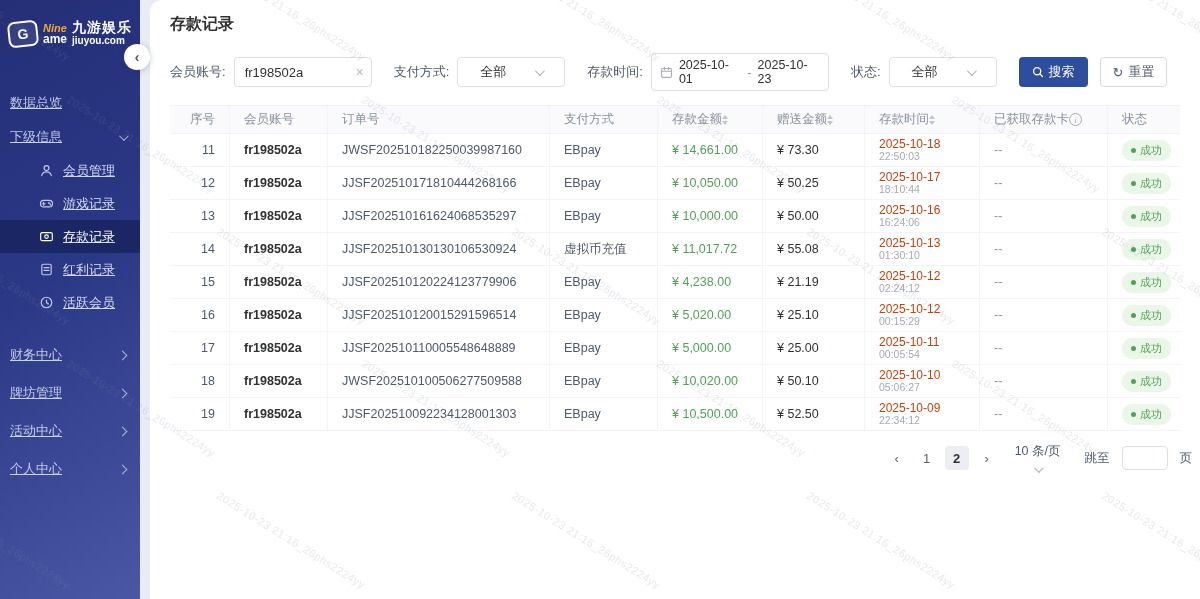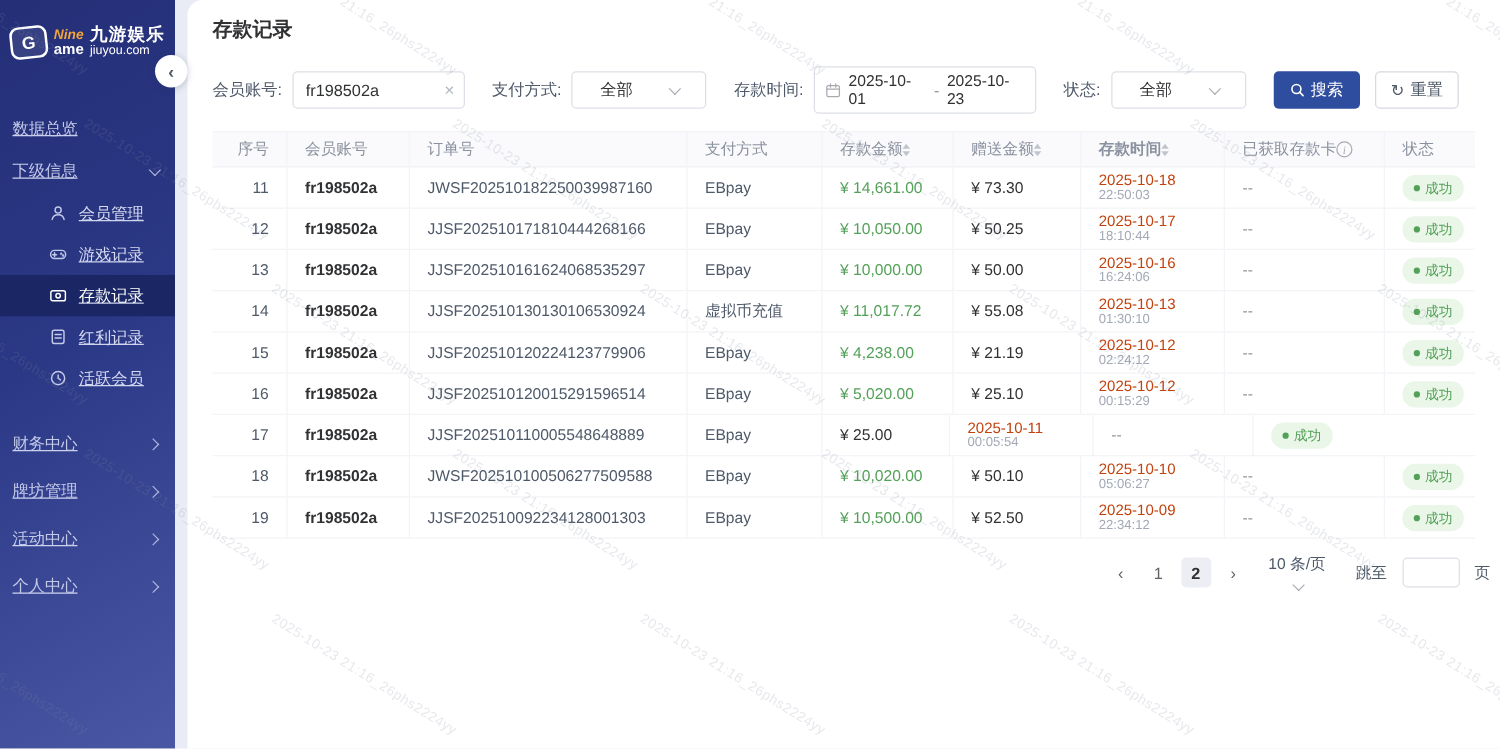--- a/index.html
+++ b/index.html
@@ -16,21 +16,21 @@
              background:linear-gradient(150deg,#242f77 0%,#2b3885 45%,#4a57a5 100%); color:#cdd3ee; }
   .logo { display:flex; align-items:center; gap:5px; padding:14px 6px 12px 8px; height:66px; }
   .logo-icon { width:30px; height:26px; border:2px solid #fff; border-radius:7px; display:flex;
                align-items:center; justify-content:center; color:#fff; font-weight:bold; font-size:14px;
                transform:rotate(-6deg); background:rgba(255,255,255,.08); flex:none; }
   .logo-mid { display:flex; flex-direction:column; line-height:11px; flex:none; }
   .logo-nine { color:#f0a43c; font-size:11px; font-weight:bold; font-style:italic; }
   .logo-ame  { color:#fff; font-size:12px; font-weight:bold; }
   .logo-right { display:flex; flex-direction:column; line-height:13px; }
   .logo-brand { color:#fff; font-weight:bold; font-size:14px; letter-spacing:1px; }
-  .logo-domain { color:#fff; font-weight:normal; font-size:10px; }
+  .logo-domain { color:#fff; font-weight:bold; font-size:10px; }
 
   .nav { padding-top:20px;text-decoration:underline; }
   .nav-group { height:34px; display:flex; align-items:center; justify-content:space-between;
                padding:0 14px 0 10px; font-size:13px; color:#c3c9e8; cursor:pointer; }
   .nav-group.tall { height:38px; }
   .sub-item { height:33px; display:flex; align-items:center; gap:9px; padding-left:62px;
               font-size:13px; color:#d6dbf2; cursor:pointer; position:relative; }
   .sub-item .s-icon { width:15px; height:15px; flex:none; display:flex; align-items:center;
               justify-content:center; margin-left:-23px; color:#c3c9e8; }
   .sub-item.active { background:#1b2664; color:#ffffff; }
@@ -284,21 +284,21 @@
         </div>
         <div class="cell c-bon">
           <span class="sortwrap">
               <span>赠送金额</span>
           <span class="sort">
                 <i class="up"></i>
                 <i class="down"></i>
               </span>
             </span>
         </div>
-        <div class="cell c-time" style="flex-direction:row;align-items:center;font-weight:bold;">
+        <div class="cell c-time" style="flex-direction:row;align-items:center;">
           <span class="sortwrap">
               <span>存款时间</span>
           <span class="sort">
                 <i class="up"></i>
                 <i class="down"></i>
               </span>
             </span>
         </div>
         <div class="cell c-card">
           <span class="sortwrap">
@@ -427,20 +427,21 @@
         <span>成功</span>
       </span>
     </div>
   </div>
 
   <div class="t-row">
     <div class="cell c-no">17</div>
     <div class="cell c-acc">fr198502a</div>
     <div class="cell c-ord">JJSF202510110005548648889</div>
     <div class="cell c-pay">EBpay</div>
+    <div class="cell c-amt">¥ 5,000.00</div>
     <div class="cell c-bon">¥ 25.00</div>
     <div class="cell c-time">
       <div class="d">2025-10-11</div>
       <div class="t">00:05:54</div>
     </div>
     <div class="cell c-card">--</div>
     <div class="cell c-status">
       <span class="badge">
         <span class="dot"></span>
         <span>成功</span>

